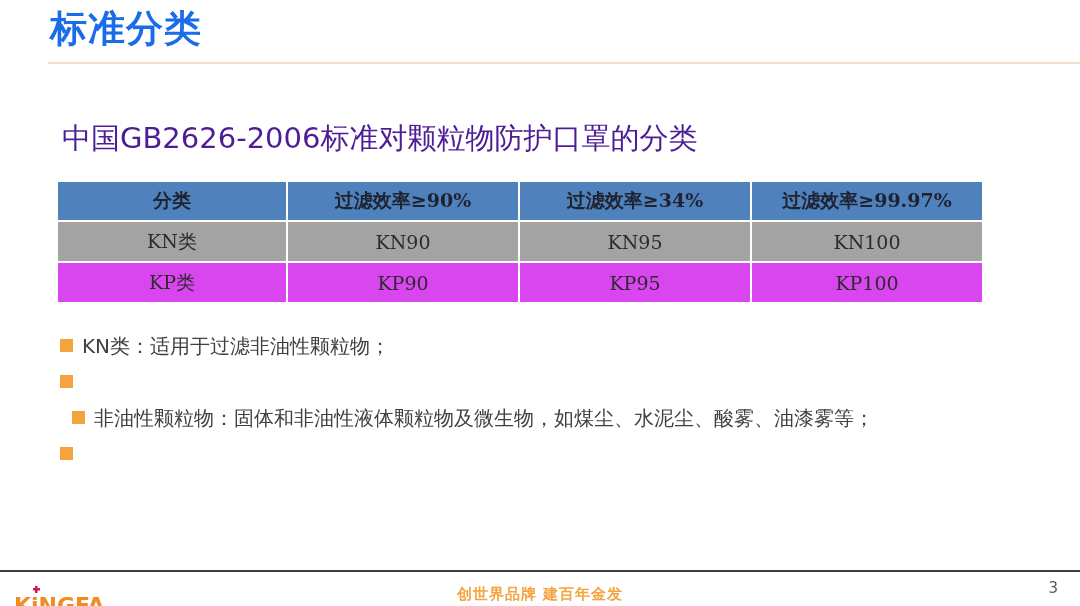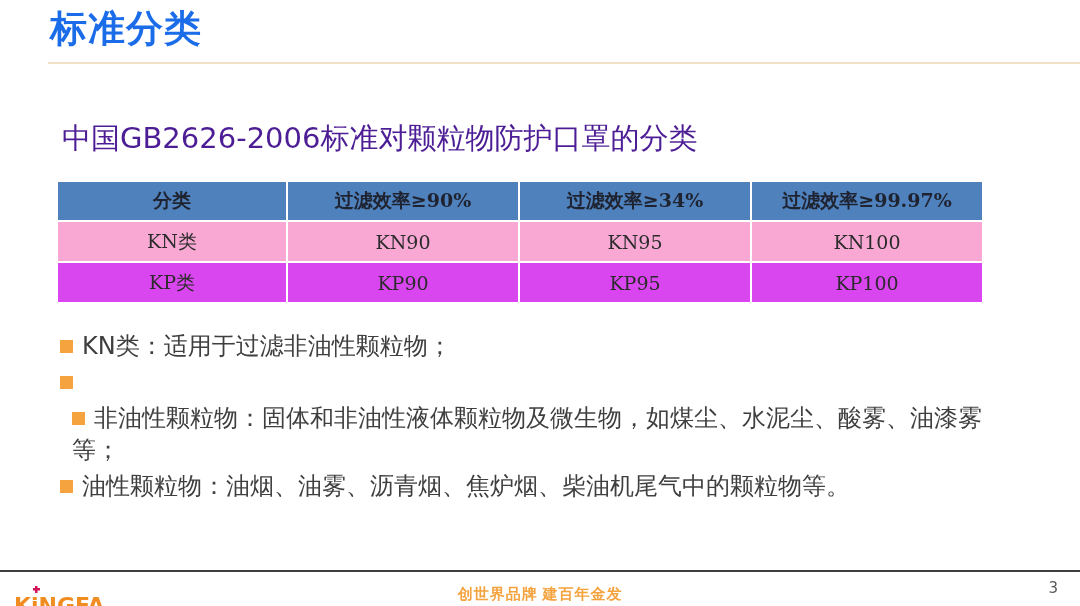--- a/index.html
+++ b/index.html
@@ -74,38 +74,38 @@
     font-size: 19px;
     font-weight: bold;
     height: 38px;
   }
   .class-table td {
     font-size: 19px;
     font-weight: normal;
     color: #2b2b2b;
     height: 39px;
   }
-  .class-table tr.row-a td { background: #f9a8d4; }
+  .class-table tr.row-a td { background: #a3a3a3; }
   .class-table tr.row-b td { background: #d946ef; }
 
   .col-1 { width: 228px; }
   .col-2 { width: 230px; }
   .col-3 { width: 230px; }
   .col-4 { width: 230px; }
 
   
   .bullets {
     position: absolute;
     left: 60px;
     top: 330px;
     width: 930px;
   }
   .bullet-line {
     display: block;
-    font-size: 24px;
+    font-size: 20px;
     line-height: 32px;
     color: #3f3f3f;
     margin-bottom: 4px;
     text-indent: 0;
   }
   .bullet-line.wrap {
     padding-left: 12px;
   }
   .bullet-mark {
     display: inline-block;
@@ -157,21 +157,20 @@
     position: absolute;
     left: 0;
     right: 0;
     top: 584px;
     text-align: center;
     font-size: 15px;
     font-weight: bold;
     color: #f5a33f;
     letter-spacing: 1px;
     line-height: 20px;
-    font-family: Liberation Serif, serif;
   }
   .page-number {
     position: absolute;
     right: 22px;
     top: 578px;
     font-size: 15px;
     color: #5a5a5a;
     line-height: 20px;
   }
 
@@ -233,21 +232,21 @@
   <div class="bullet-line">
     <span class="bullet-mark"></span><span class="bullet-text">KN类：适用于过滤非油性颗粒物；</span>
   </div>
   <div class="bullet-line">
     <span class="bullet-mark"></span>
   </div>
   <div class="bullet-line wrap">
     <span class="bullet-mark"></span><span class="bullet-text">非油性颗粒物：固体和非油性液体颗粒物及微生物，如煤尘、水泥尘、酸雾、油漆雾等；</span>
   </div>
   <div class="bullet-line">
-    <span class="bullet-mark"></span><span class="bullet-text">油性颗粒物：油烟、油雾、沥青烟、焦炉烟、柴油机尾气中的颗粒物等。</span>
+    <span class="bullet-mark"></span>
   </div>
 </div>
 
 <div class="watermark"></div>
 
 <div class="footer-rule"></div>
 <div class="brand-logo"><span>K</span><span class="dot-cross">i</span><span>NGFA</span></div>
 <div class="footer-slogan">创世界品牌 建百年金发</div>
 <div class="page-number">3</div>
 

